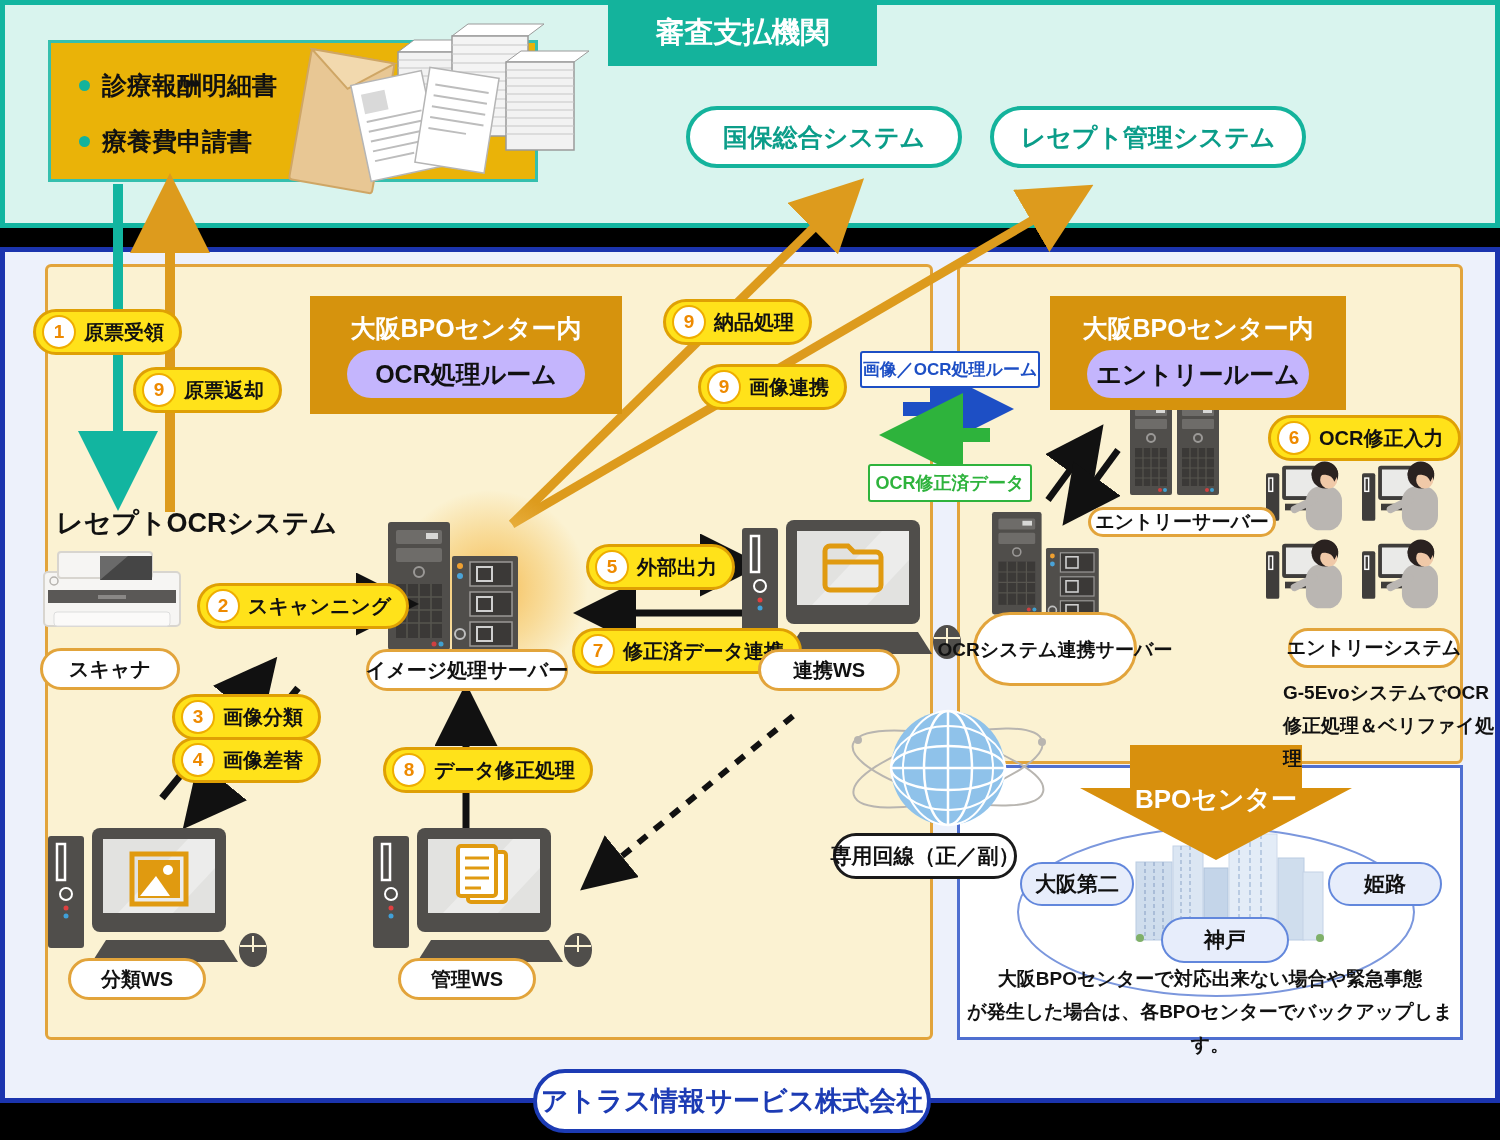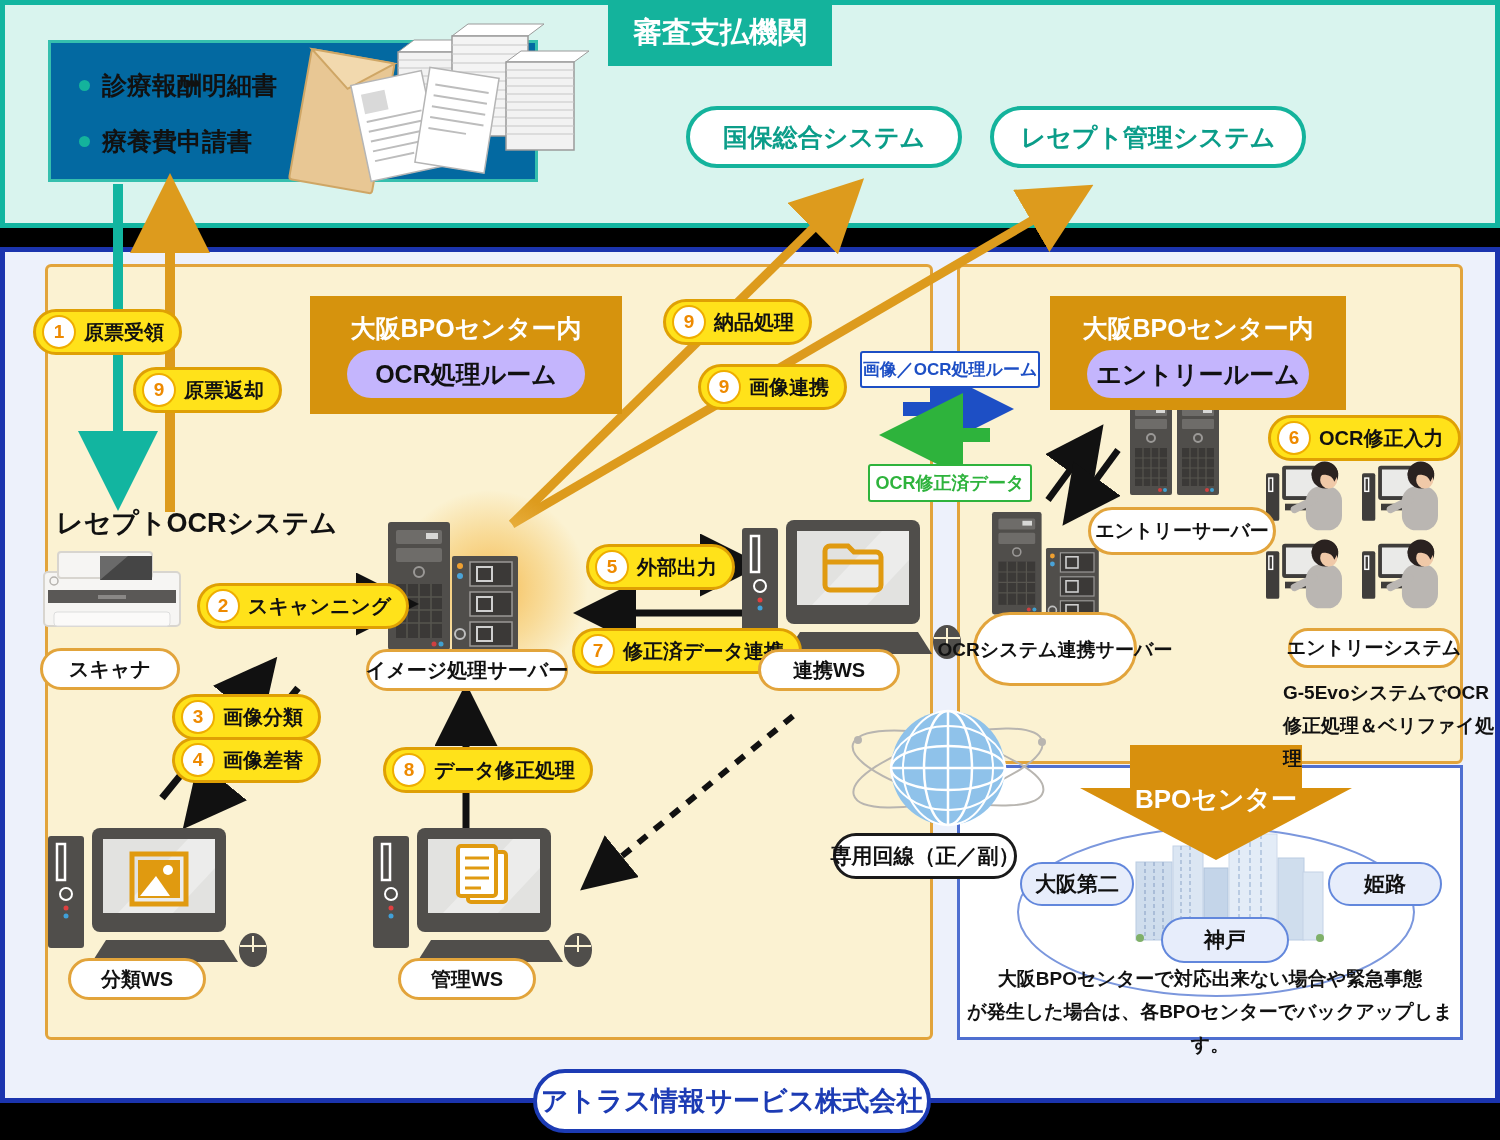--- a/index.html
+++ b/index.html
@@ -28,21 +28,21 @@
   .note{position:absolute;font-weight:700;color:#111;}
   svg{position:absolute;left:0;top:0;}
 </style>
 </head>
 <body>
 
 <div class="stage">
 
   <div class="panel" style="left:0;top:0;width:1500px;height:228px;background:#d9f4ee;border:5px solid #12b5a0;"></div>
 
-  <div class="panel" style="left:48px;top:40px;width:490px;height:142px;background:#0369a1;border:3px solid #35bfae;">
+  <div class="panel" style="left:48px;top:40px;width:490px;height:142px;background:#eab308;border:3px solid #35bfae;">
     <div class="abs" style="left:28px;top:26px;display:flex;align-items:center;gap:12px;font-weight:700;font-size:25px;color:#111;">
       <span style="width:11px;height:11px;border-radius:50%;background:#14b39c;display:inline-block;"></span>
       <span>診療報酬明細書</span>
     </div>
     <div class="abs" style="left:28px;top:82px;display:flex;align-items:center;gap:12px;font-weight:700;font-size:25px;color:#111;">
       <span style="width:11px;height:11px;border-radius:50%;background:#14b39c;display:inline-block;"></span>
       <span>療養費申請書</span>
     </div>
   </div>
 
@@ -282,21 +282,21 @@
       <rect x="1278" y="858" width="26" height="82" fill="#cfdded" stroke="#b9cbe2"></rect>
       <rect x="1303" y="872" width="20" height="68" fill="#dbe6f3" stroke="#c3d2e6"></rect>
       <circle cx="1140" cy="938" r="4" fill="#7fb069"></circle>
         <circle cx="1210" cy="940" r="4" fill="#7fb069"></circle>
       <circle cx="1282" cy="940" r="4" fill="#7fb069"></circle>
         <circle cx="1320" cy="938" r="4" fill="#7fb069"></circle>
     </g>
     <polygon points="1130,745 1302,745 1302,788 1352,788 1216,860 1080,788 1130,788" fill="#d8900d"></polygon>
   </svg>
 
-  <div class="abs" style="left:608px;top:0;width:224px;height:66px;background:#14b39c;display:flex;align-items:center;justify-content:center;">
+  <div class="abs" style="left:608px;top:0;width:269px;height:66px;background:#14b39c;display:flex;align-items:center;justify-content:center;">
     <span style="color:#fff;font-weight:700;font-size:29px;">審査支払機関</span>
   </div>
   <div class="tealpill" style="left:686px;top:106px;width:276px;height:62px;">
     <span>国保総合システム</span>
   </div>
   <div class="tealpill" style="left:990px;top:106px;width:316px;height:62px;">
     <span>レセプト管理システム</span>
   </div>
 
   <div class="hdr" style="left:310px;top:264px;width:312px;height:118px;">
@@ -368,21 +368,21 @@
   </div>
   <div class="pill" style="left:758px;top:649px;width:142px;height:42px;">
     <span>連携WS</span>
   </div>
   <div class="pill" style="left:68px;top:958px;width:138px;height:42px;">
     <span>分類WS</span>
   </div>
   <div class="pill" style="left:398px;top:958px;width:138px;height:42px;">
     <span>管理WS</span>
   </div>
-  <div class="pill" style="left:1088px;top:507px;width:188px;height:48px;font-size:19px;">
+  <div class="pill" style="left:1088px;top:507px;width:188px;height:30px;font-size:19px;">
     <span>エントリーサーバー</span>
   </div>
   <div class="pill" style="left:973px;top:612px;width:164px;height:74px;border-radius:37px;flex-direction:row;line-height:29px;font-size:19px;">
     <span>OCRシステム</span>
     <span>連携サーバー</span>
   </div>
   <div class="pill" style="left:1288px;top:628px;width:172px;height:40px;font-size:19px;">
     <span>エントリーシステム</span>
   </div>
   <div class="note" style="left:1283px;top:676px;font-size:19px;line-height:33px;">

